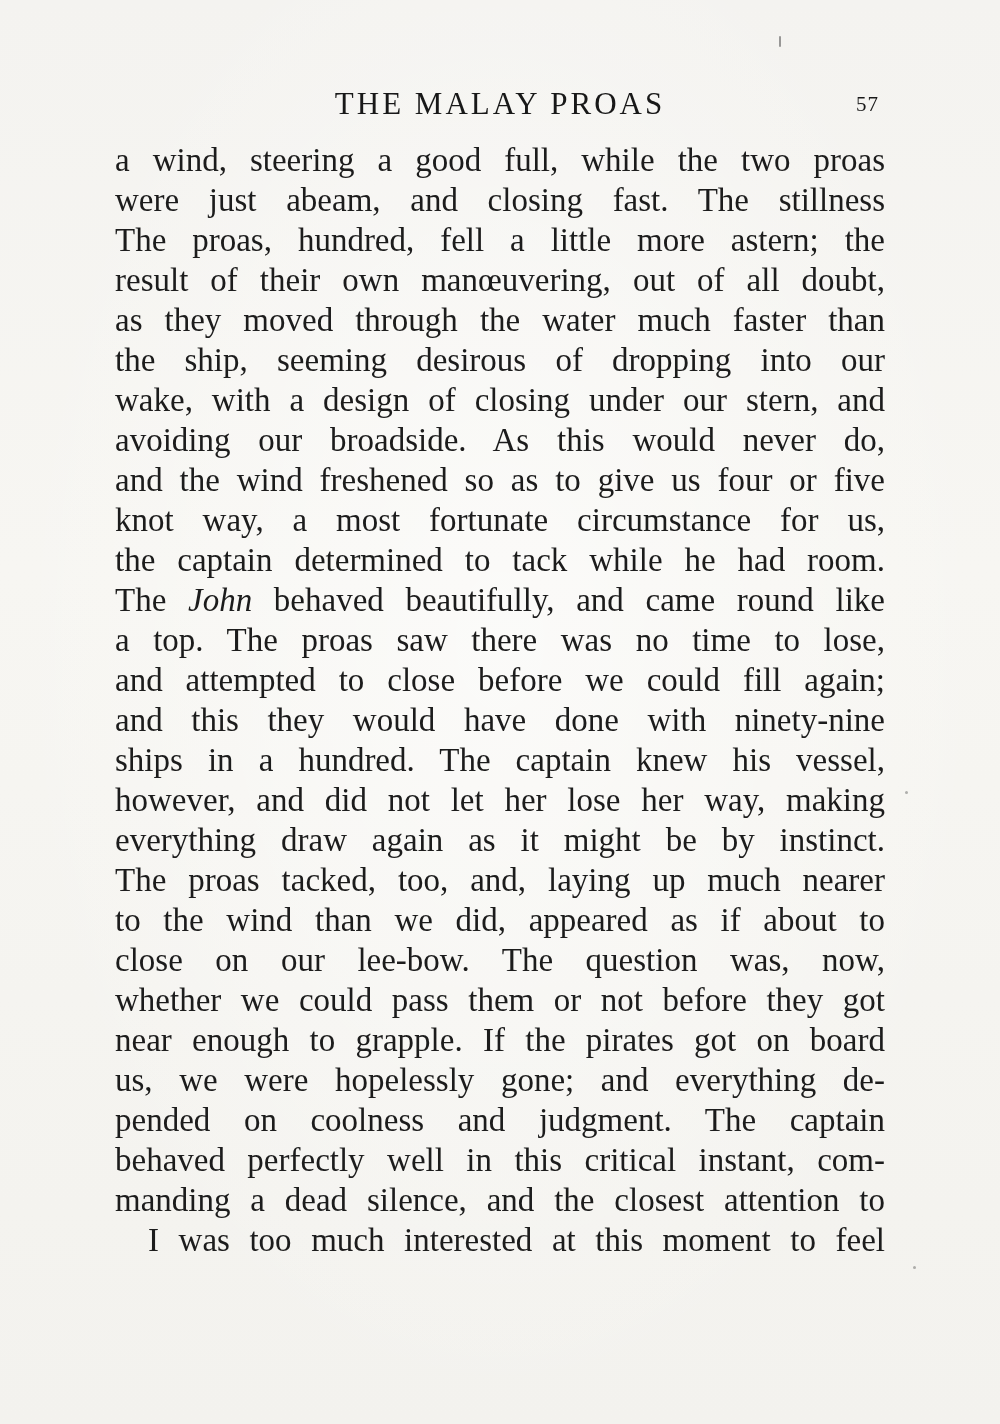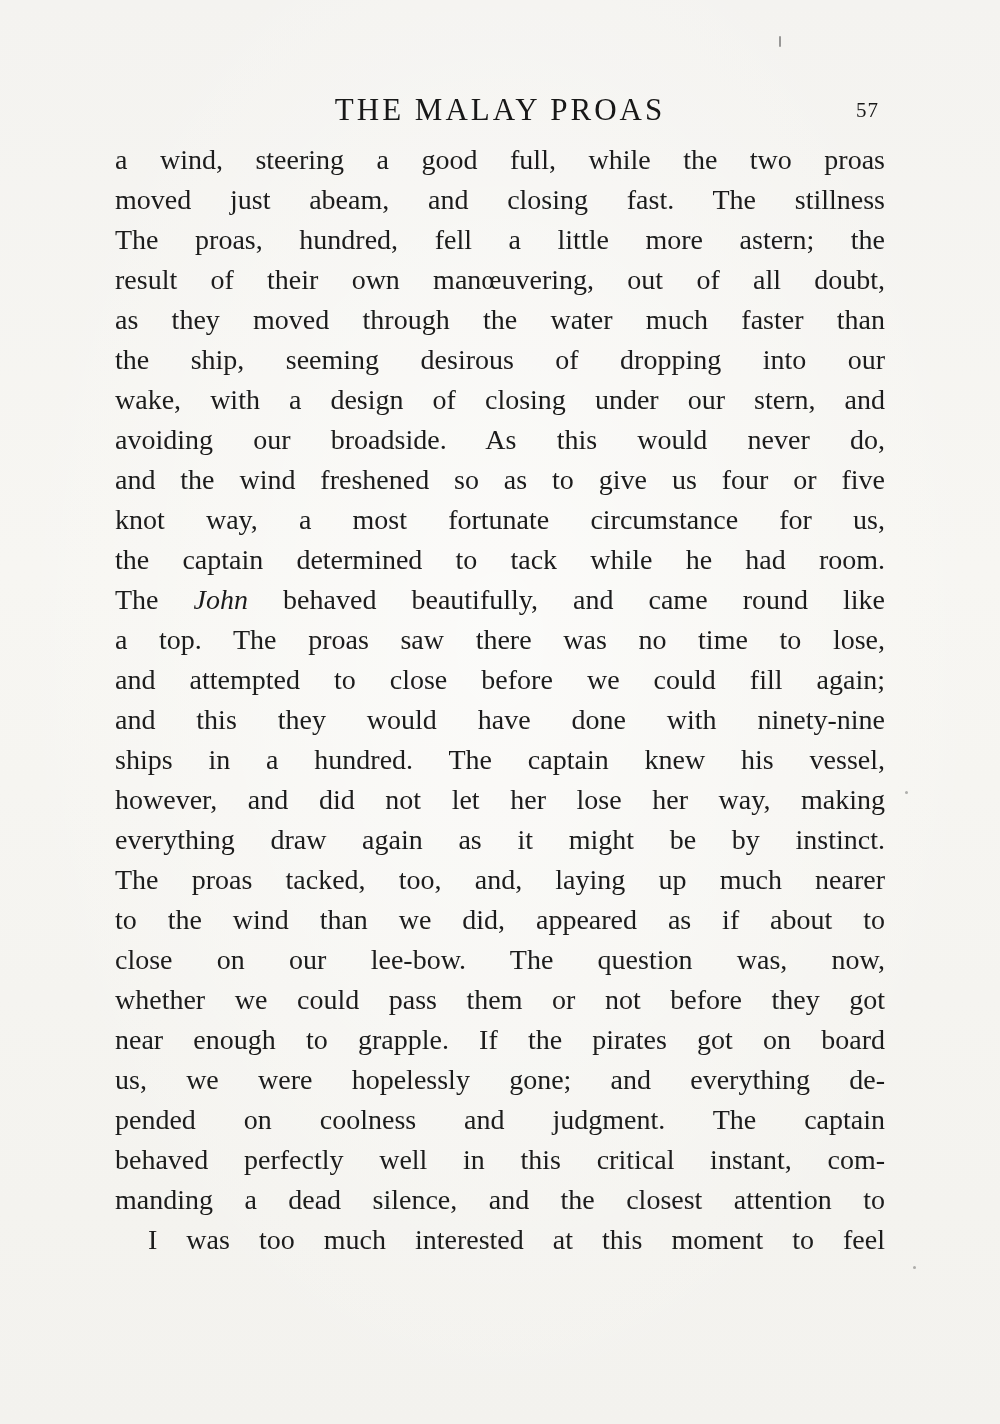--- a/index.html
+++ b/index.html
@@ -14,21 +14,21 @@
     margin: 0 auto;
     background:
       radial-gradient(ellipse at 50% 45%, rgba(255,255,255,0.55) 0%, rgba(255,255,255,0) 70%),
       linear-gradient(180deg, #f4f3f0 0%, #f7f6f2 40%, #f3f2ee 100%);
     color: #1b1b1b;
     font-family: "Liberation Serif", "DejaVu Serif", serif;
     overflow: hidden;
   }
   .running-head {
     position: absolute;
-    top: 90px;
+    top: 84px;
     left: 115px;
     width: 770px;
     height: 40px;
     line-height: 40px;
     text-align: center;
     font-size: 31px;
     letter-spacing: 3px;
     color: #181818;
   }
   .page-number {
@@ -38,21 +38,21 @@
     height: 40px;
     line-height: 40px;
     font-size: 21px;
     letter-spacing: 1px;
   }
   .text-block {
     position: absolute;
     top: 140px;
     left: 115px;
     width: 770px;
-    font-size: 28px;
+    font-size: 33px;
   }
   .line {
     height: 40px;
     line-height: 40px;
     text-align: justify;
     text-align-last: justify;
     white-space: normal;
     color: #1c1c1c;
   }
   .line.last {
@@ -81,21 +81,21 @@
 
 <div class="page">
 
   <div class="running-head">
     <span>THE MALAY PROAS</span>
     <span class="page-number">57</span>
   </div>
 
   <div class="text-block" id="body-lines">
       <div class="line">a wind, steering a good full, while the two proas</div>
-      <div class="line">moved just abeam, and closing fast.  The stillness</div>
+      <div class="line">were just abeam, and closing fast.  The stillness</div>
       <div class="line">The proas, hundred, fell a little more astern; the</div>
       <div class="line">result of their own manœuvering, out of all doubt,</div>
       <div class="line">as they moved through the water much faster than</div>
       <div class="line">the ship, seeming desirous of dropping into our</div>
       <div class="line">wake, with a design of closing under our stern, and</div>
       <div class="line">avoiding our broadside.  As this would never do,</div>
       <div class="line">and the wind freshened so as to give us four or five</div>
       <div class="line">knot way, a most fortunate circumstance for us,</div>
       <div class="line">the captain determined to tack while he had room.</div>
       <div class="line"><span>The </span><i>John</i><span> behaved beautifully, and came round like</span></div>

